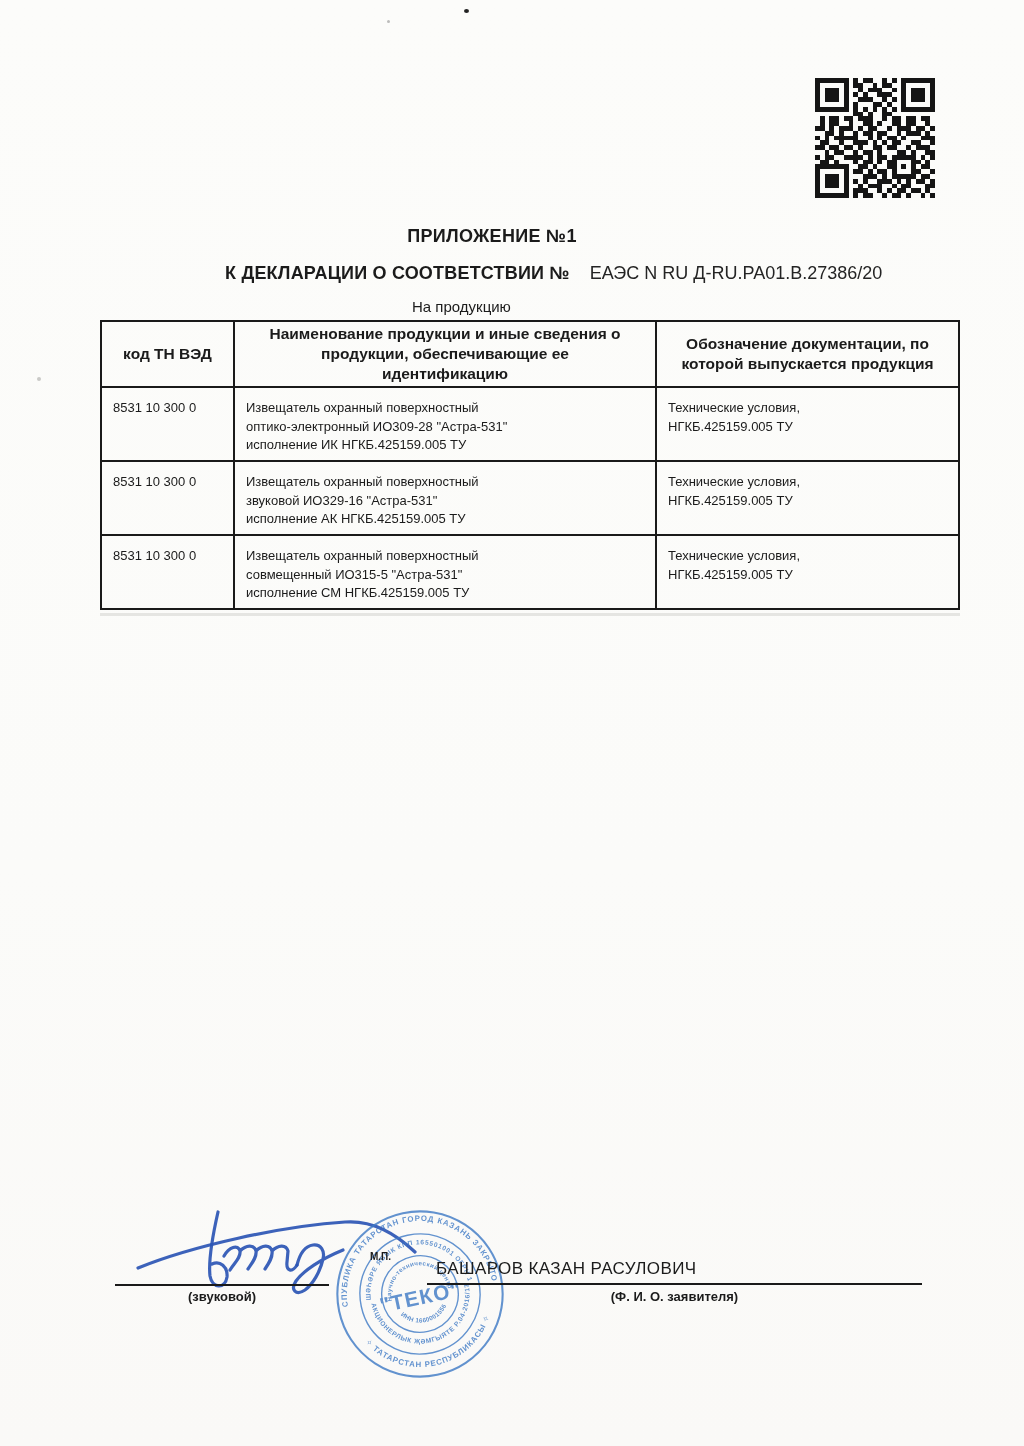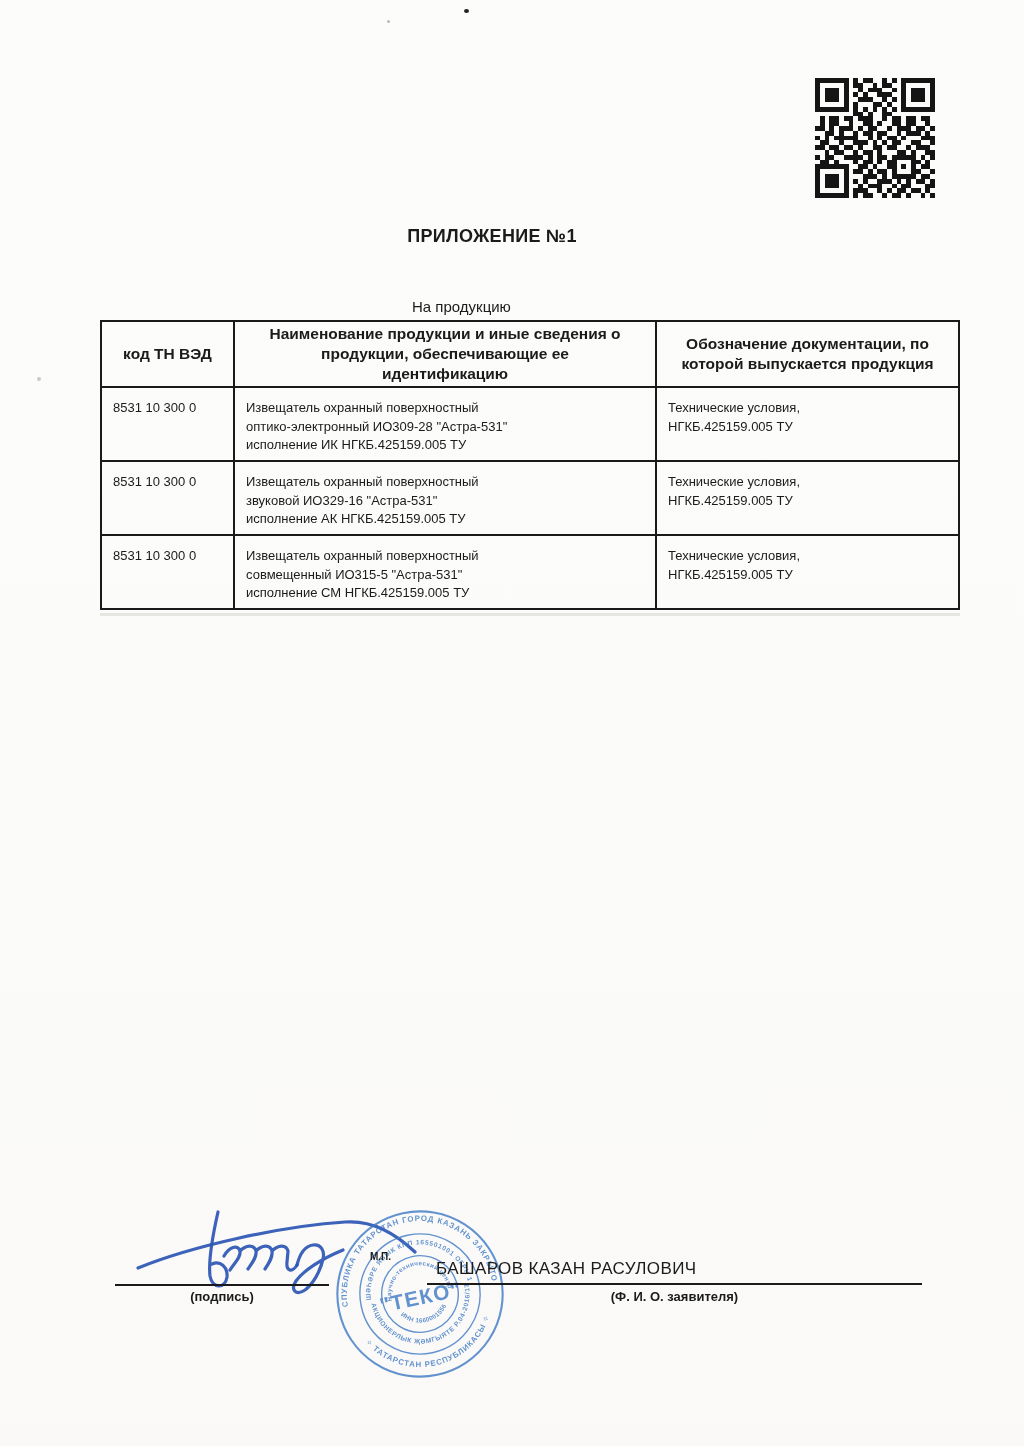--- a/index.html
+++ b/index.html
@@ -703,20 +703,22 @@
       <div class="qm"></div>
       <div class="qm"></div>
       <div class="qm on"></div>
       <div class="qm"></div>
       <div class="qm on"></div>
     </div>
 
   <div class="title1">ПРИЛОЖЕНИЕ №1</div>
 
   <div class="title2">
+    <span class="lbl">К ДЕКЛАРАЦИИ О СООТВЕТСТВИИ №</span>
+    <span class="val">ЕАЭС N RU Д-RU.РА01.В.27386/20</span>
   </div>
 
   <div class="subtitle">На продукцию</div>
 
   <table class="products">
     <colgroup>
         <col class="c1">
         <col class="c2">
         <col class="c3">
       </colgroup>
@@ -785,19 +787,19 @@
       <text class="s-middle" text-anchor="middle"><textPath href="#arcMB" startOffset="50%">АКЦИОНЕРЛЫК ҖӘМГЫЯТЕ  Р.04-2016/17</textPath></text>
       <text class="s-inner" text-anchor="middle"><textPath href="#arcIT" startOffset="50%">Научно-технический центр</textPath></text>
       <text class="s-inner" text-anchor="middle"><textPath href="#arcIB" startOffset="50%">ИНН 1660001556</textPath></text>
       <text class="s-center" x="100" y="112">"ТЕКО"</text>
     </g>
   </svg>
 
   <div class="mp">М.П.</div>
 
   <div class="sig-line left"></div>
-  <div class="caption cap-left">(подпись)</div>
+  <div class="caption cap-left">(звуковой)</div>
 
   <div class="applicant-name">БАШАРОВ КАЗАН РАСУЛОВИЧ</div>
   <div class="sig-line right"></div>
   <div class="caption cap-right">(Ф. И. О. заявителя)</div>
 
 </div>
 
 </body></html>

